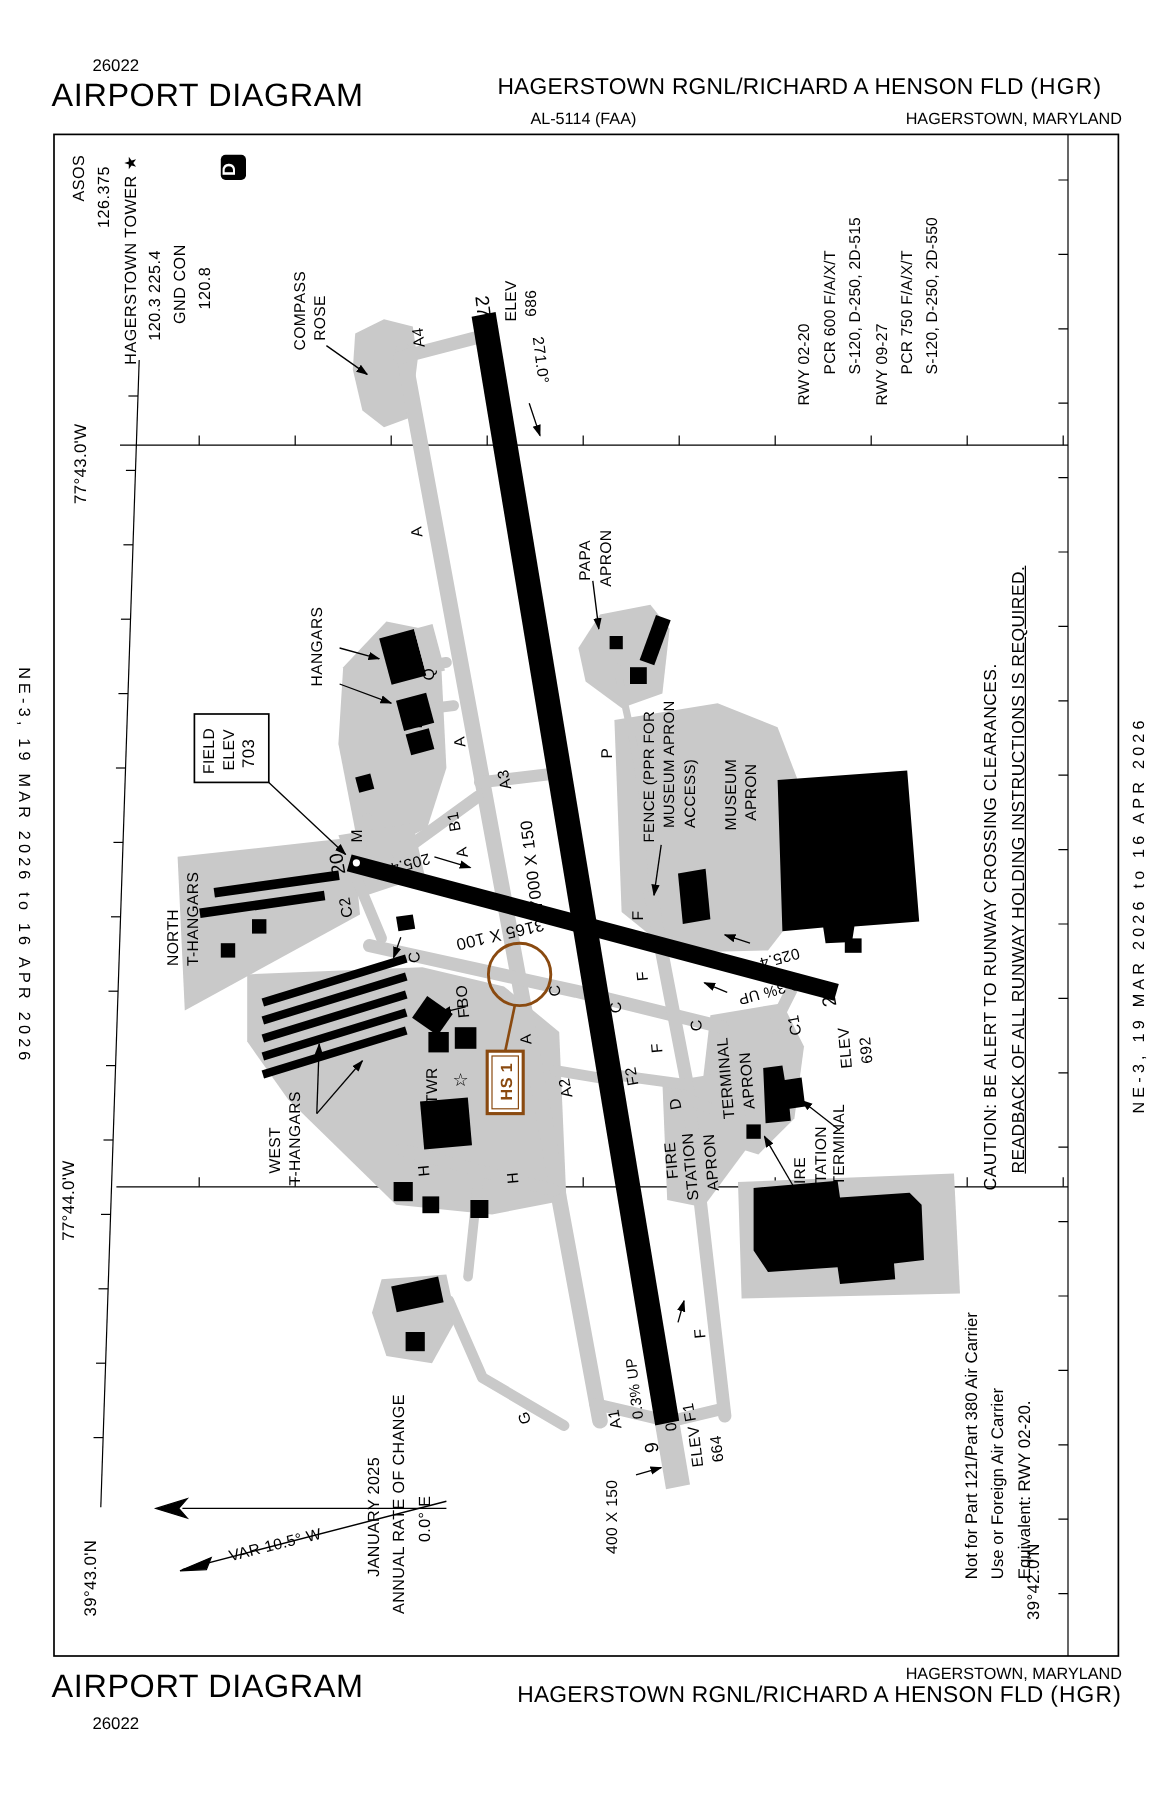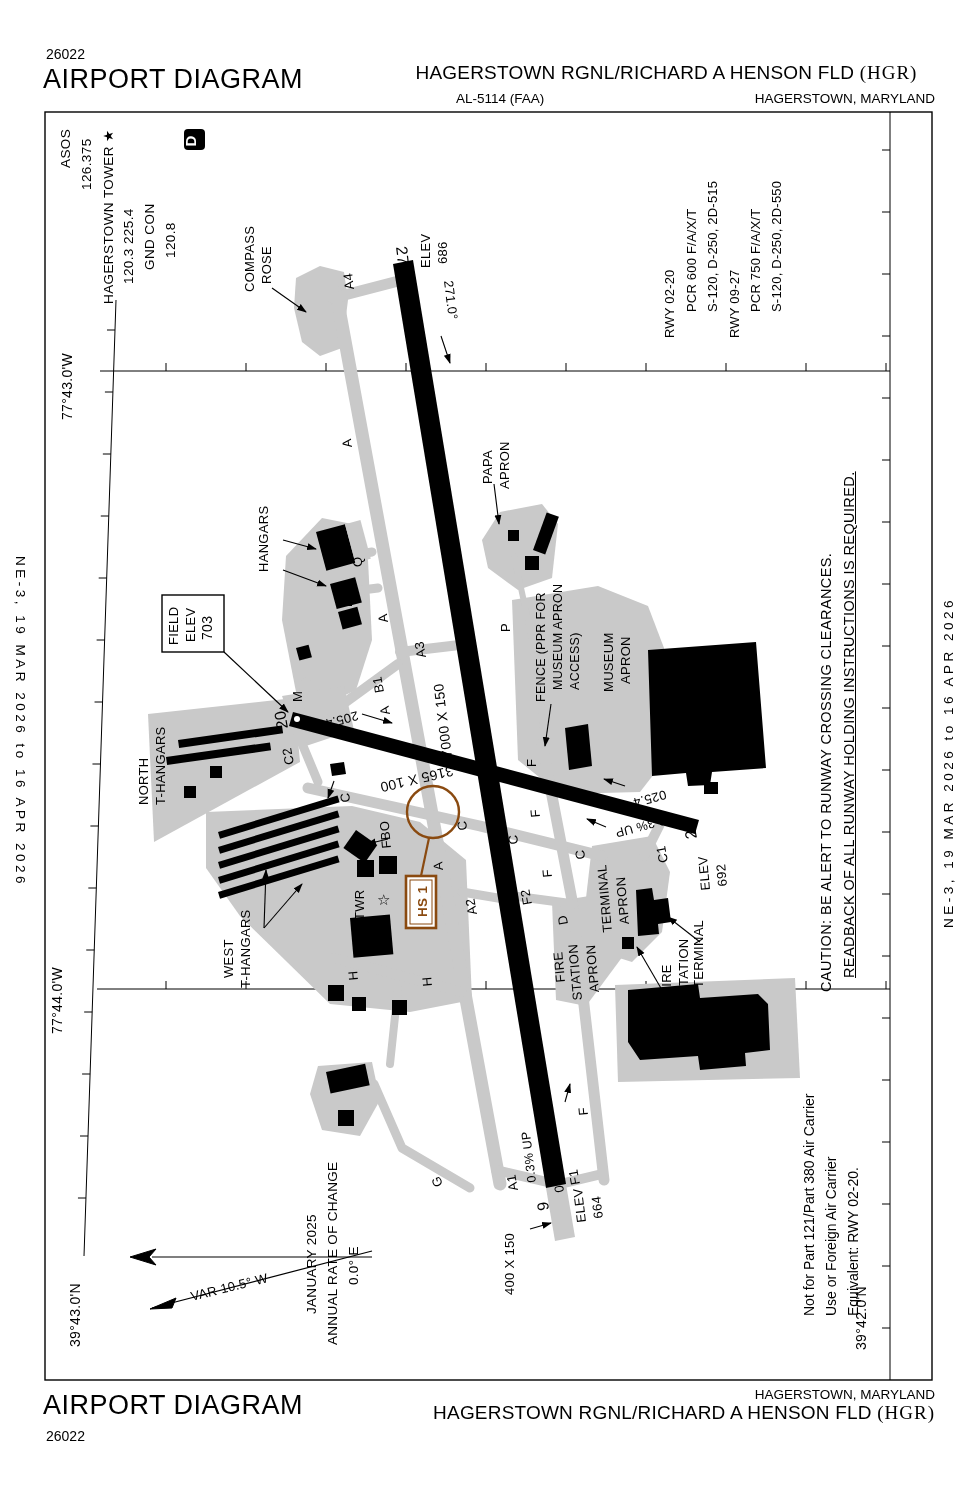--- a/index.html
+++ b/index.html
@@ -2,42 +2,42 @@
 <html><head>
 <meta charset="utf-8">
 <style>
   html,body{margin:0;padding:0;background:#fff;}
   .page{position:relative;width:978px;height:1500px;background:#fff;overflow:hidden;
         font-family:"Liberation Sans",sans-serif;color:#000;}
   .abs{position:absolute;white-space:nowrap;}
   .vtext{position:absolute;white-space:nowrap;transform-origin:0 0;transform:rotate(-90deg);}
   .vtext-cw{position:absolute;white-space:nowrap;transform-origin:0 0;transform:rotate(90deg);}
   .title{font-size:27px;letter-spacing:.5px;}
-  .code{font-size:14px;}
+  .code{font-size:14px;margin-left:31px;}
   .apt-name{font-size:19px;letter-spacing:.2px;}
   .sub{font-size:13.5px;}
-  .serif{font-family:Liberation Serif, serif;letter-spacing:1px;}
+  .serif{font-family:Liberation Sans, sans-serif;letter-spacing:1px;}
   .comm{font-size:13.5px;letter-spacing:.4px;}
   .rwydata{font-size:13px;letter-spacing:.2px;}
   .caution{font-size:14.5px;letter-spacing:.4px;}
   .underl{text-decoration:underline;}
   .notes{font-size:14px;}
   .margin-note{font-size:13.5px;letter-spacing:3.5px;}
   svg text{font-family:"Liberation Sans",sans-serif;letter-spacing:.3px;}
   #chart-svg{position:absolute;left:0;top:0;}
 </style>
 </head>
 <body>
 
 <div class="page">
 
   <div class="abs code" style="left:46px;top:46px;">26022</div>
   <div class="abs title" style="left:43px;top:64px;">AIRPORT DIAGRAM</div>
   <div class="abs apt-name" style="left:398px;top:62px;width:537px;text-align:center;"><span>HAGERSTOWN RGNL/RICHARD A HENSON FLD </span><span class="serif">(HGR)</span></div>
-  <div class="abs sub" style="left:456px;top:91px;">AL-5114 (FAA)</div>
+  <div class="abs sub" style="left:442px;top:91px;">AL-5114 (FAA)</div>
   <div class="abs sub" style="left:700px;top:91px;width:235px;text-align:right;">HAGERSTOWN, MARYLAND</div>
 
   <div class="vtext-cw margin-note" style="left:28px;top:556px;">NE-3,  19 MAR 2026  to  16 APR 2026</div>
   <div class="vtext margin-note" style="left:941px;top:928px;">NE-3,  19 MAR 2026  to  16 APR 2026</div>
 
   <svg id="chart-svg" width="978" height="1500" viewBox="0 0 978 1500">
     <defs>
       <marker id="ah" viewBox="0 0 10 10" refX="9" refY="5" markerWidth="9" markerHeight="9" orient="auto-start-reverse">
         <path d="M0,1.5 L10,5 L0,8.5 z" fill="#000"></path>
       </marker>

